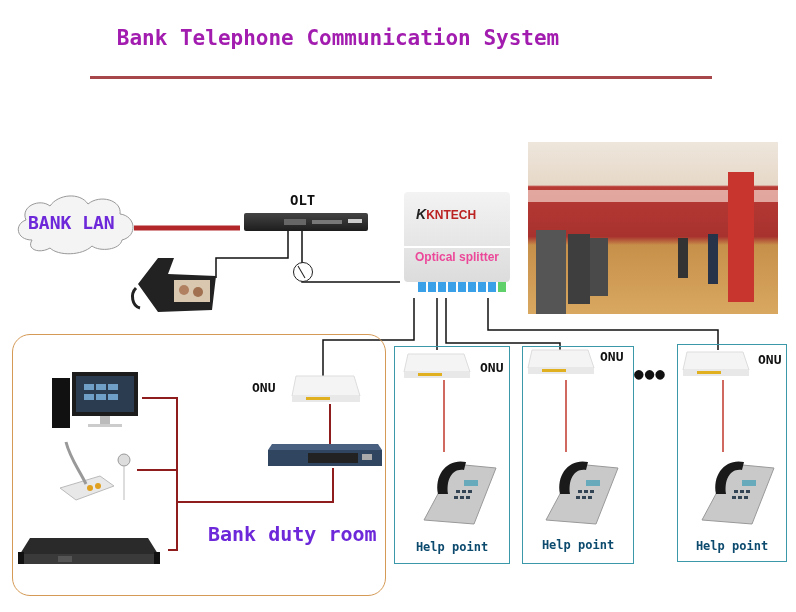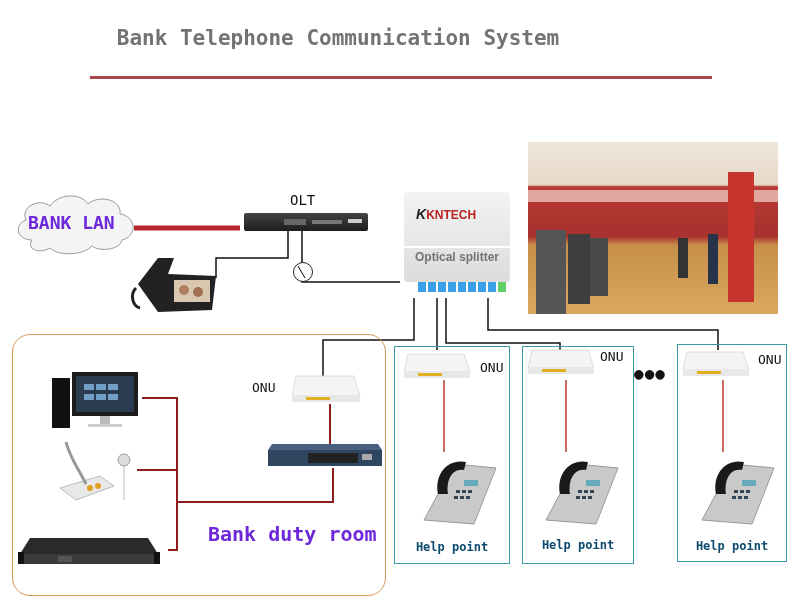--- a/index.html
+++ b/index.html
@@ -1,21 +1,21 @@
 <!DOCTYPE html>
 <html><head>
 <meta charset="utf-8">
 <style>
   html, body { margin: 0; padding: 0; background: #ffffff; }
   body { width: 796px; height: 612px; position: relative; overflow: hidden; font-family: "DejaVu Sans Mono", monospace; }
   .abs { position: absolute; }
-  #title { left: 0; top: 26px; width: 676px; text-align: center; font-family: "DejaVu Sans Mono", monospace; font-weight: bold; font-size: 21px; color: #737373; letter-spacing: 0px; }
+  #title { left: 0; top: 26px; width: 676px; text-align: center; font-family: "DejaVu Sans Mono", monospace; font-weight: bold; font-size: 21px; color: #a21caf; letter-spacing: 0px; }
   #title-rule { left: 90px; top: 76px; width: 622px; height: 3px; background: #a8474b; }
   svg#wires { position: absolute; left: 0; top: 0; }
-  .label-bold { font-family: "DejaVu Sans Mono", monospace; font-weight: normal; color: #111; }
+  .label-bold { font-family: "DejaVu Sans Mono", monospace; font-weight: bold; color: #111; }
   .red-label { font-family: "DejaVu Sans Mono", monospace; font-weight: bold; color: #6d28d9; }
   .help-label { font-family: "DejaVu Sans Mono", monospace; font-weight: bold; font-size: 12px; color: #0c4a6e; text-align: center; }
   .box { border: 1.5px solid #3a98a8; box-sizing: border-box; }
   #duty-room { left: 12px; top: 334px; width: 374px; height: 262px; border: 1.3px solid #d59a56; border-radius: 18px; box-sizing: border-box; }
 </style>
 </head>
 <body>
 
 <div id="title" class="abs">Bank Telephone Communication System</div>
 <div id="title-rule" class="abs"></div>
@@ -72,21 +72,21 @@
 <div class="abs" style="left:293px; top:262px; width:18px; height:18px; border:1px solid #222; border-radius:50%; background:#fff;">
   <div class="abs" style="left:7px; top:2px; width:1px; height:14px; background:#222; transform:rotate(-30deg);"></div>
 </div>
 
 <div class="abs" style="left:400px; top:190px; width:114px; height:108px;">
   <div class="abs" style="left:4px; top:2px; width:106px; height:90px; background:linear-gradient(#f3f3f3,#dcdcdc); border-radius:4px;"></div>
   <div class="abs" style="left:4px; top:56px; width:106px; height:2px; background:#fff;"></div>
   <div class="abs" style="left:16px; top:16px; font-family:'Liberation Sans',sans-serif; font-weight:bold; font-size:14px; color:#b22;">
     <span style="color:#222; font-style:italic;">K</span><span style="font-size:12px;">KNTECH</span>
   </div>
-  <div class="abs" style="left:0; top:60px; width:114px; text-align:center; font-family:'Liberation Sans',sans-serif; font-weight:bold; font-size:12px; color:#737373;">Optical splitter</div>
+  <div class="abs" style="left:0; top:60px; width:114px; text-align:center; font-family:'Liberation Sans',sans-serif; font-weight:bold; font-size:12px; color:#ec4899;">Optical splitter</div>
   <div class="abs" style="left:18px; top:92px; display:flex; gap:2px;">
     <div style="width:8px; height:10px; background:#3aa0e8;"></div>
     <div style="width:8px; height:10px; background:#3aa0e8;"></div>
     <div style="width:8px; height:10px; background:#3aa0e8;"></div>
     <div style="width:8px; height:10px; background:#3aa0e8;"></div>
     <div style="width:8px; height:10px; background:#3aa0e8;"></div>
     <div style="width:8px; height:10px; background:#3aa0e8;"></div>
     <div style="width:8px; height:10px; background:#3aa0e8;"></div>
     <div style="width:8px; height:10px; background:#3aa0e8;"></div>
     <div style="width:8px; height:10px; background:#5fd06a;"></div>

